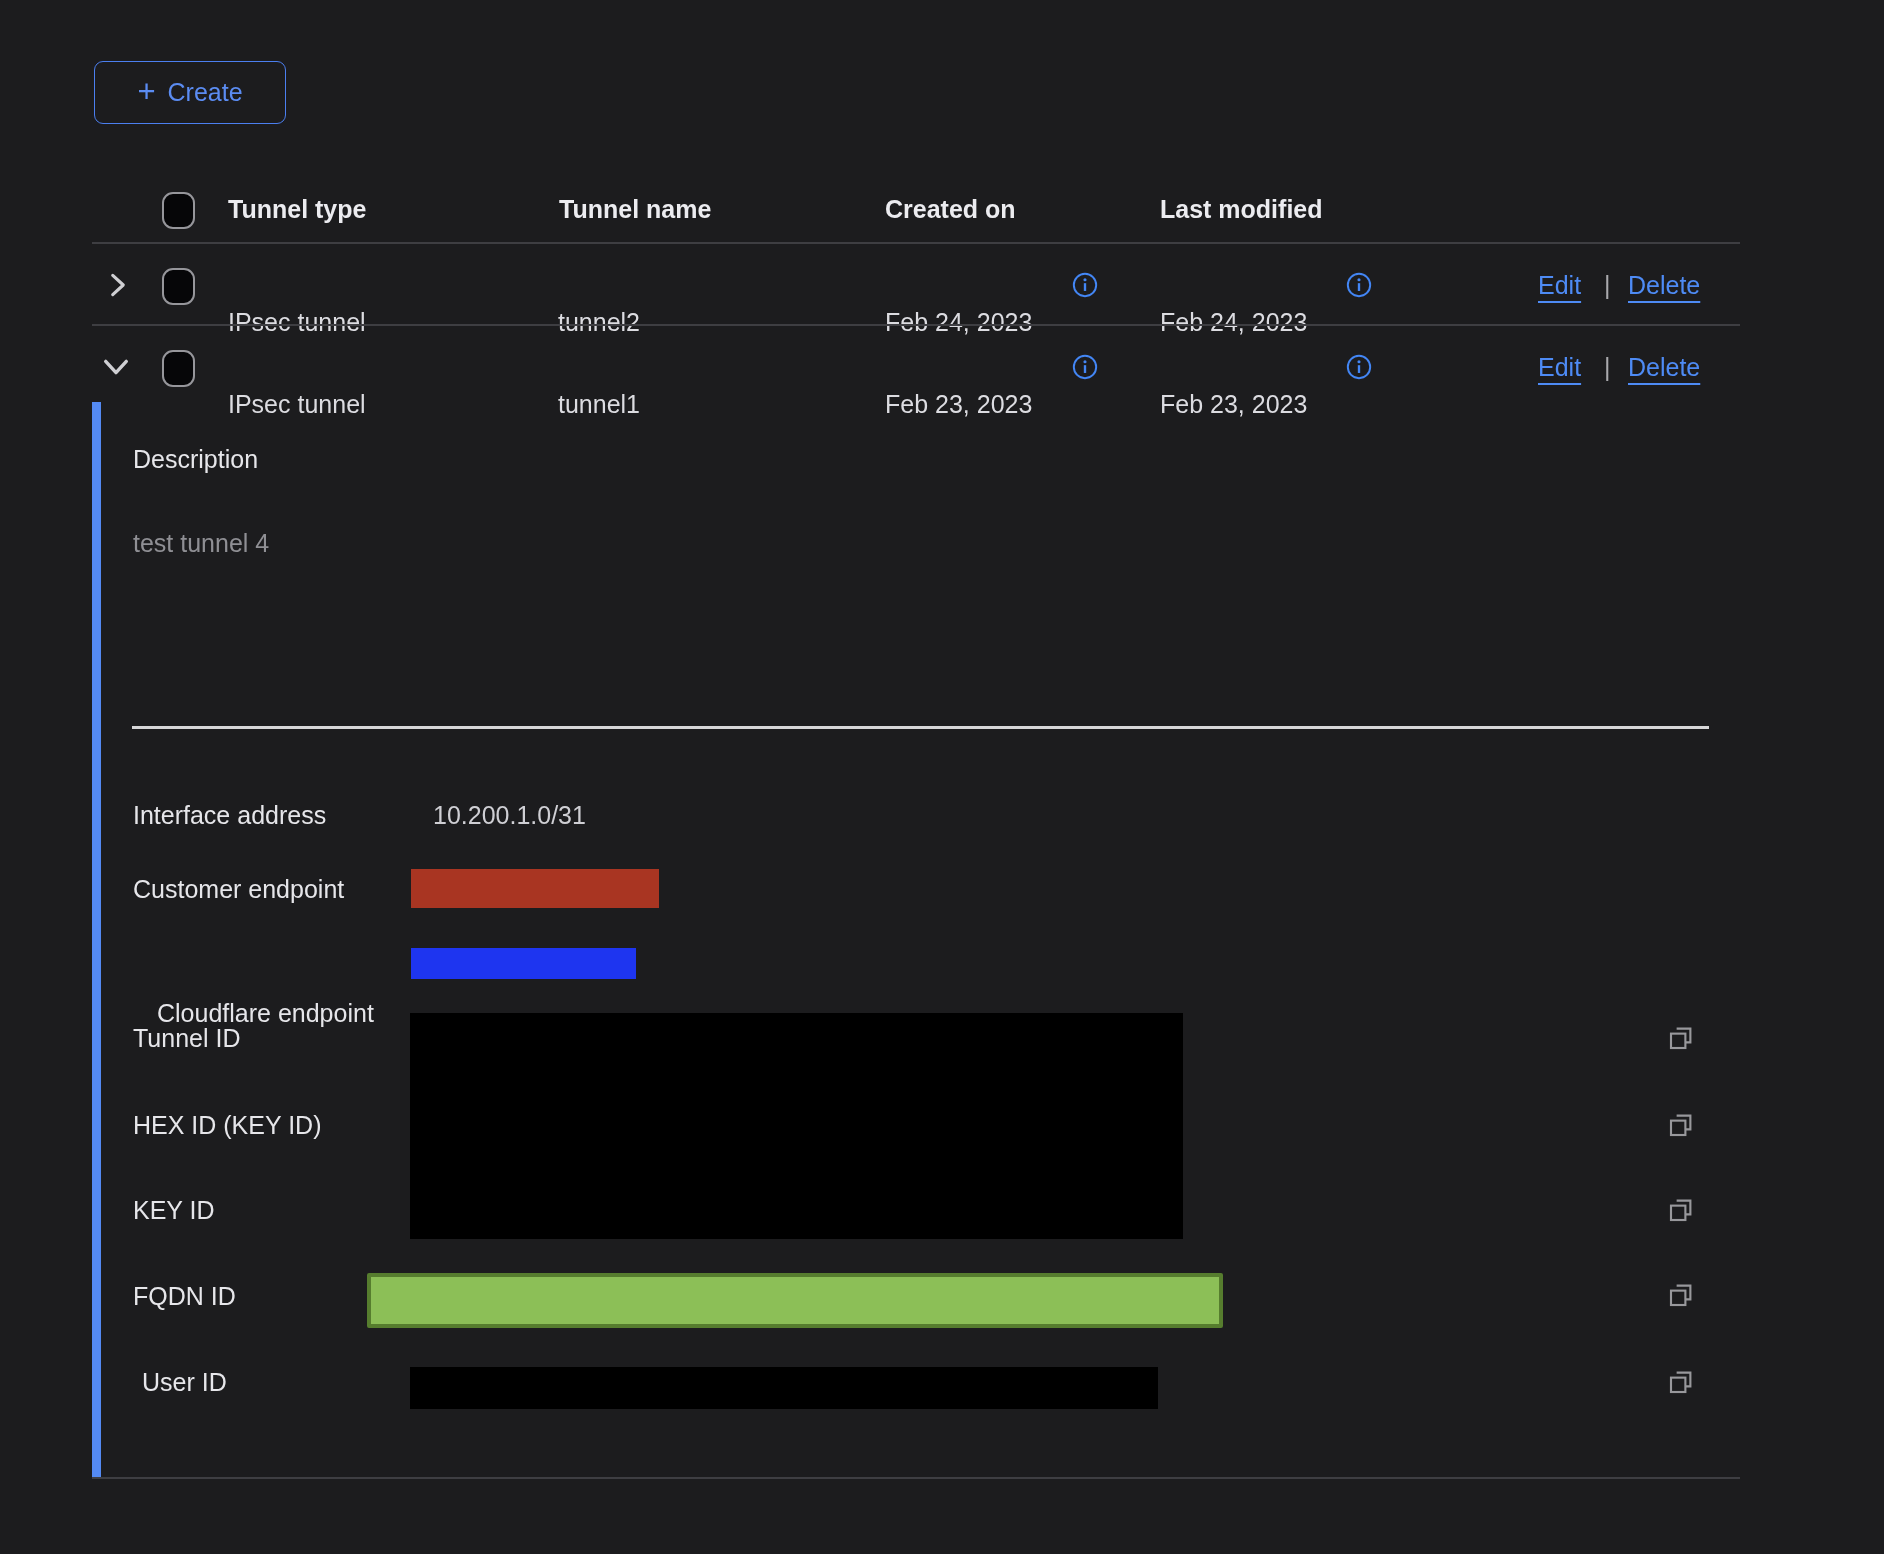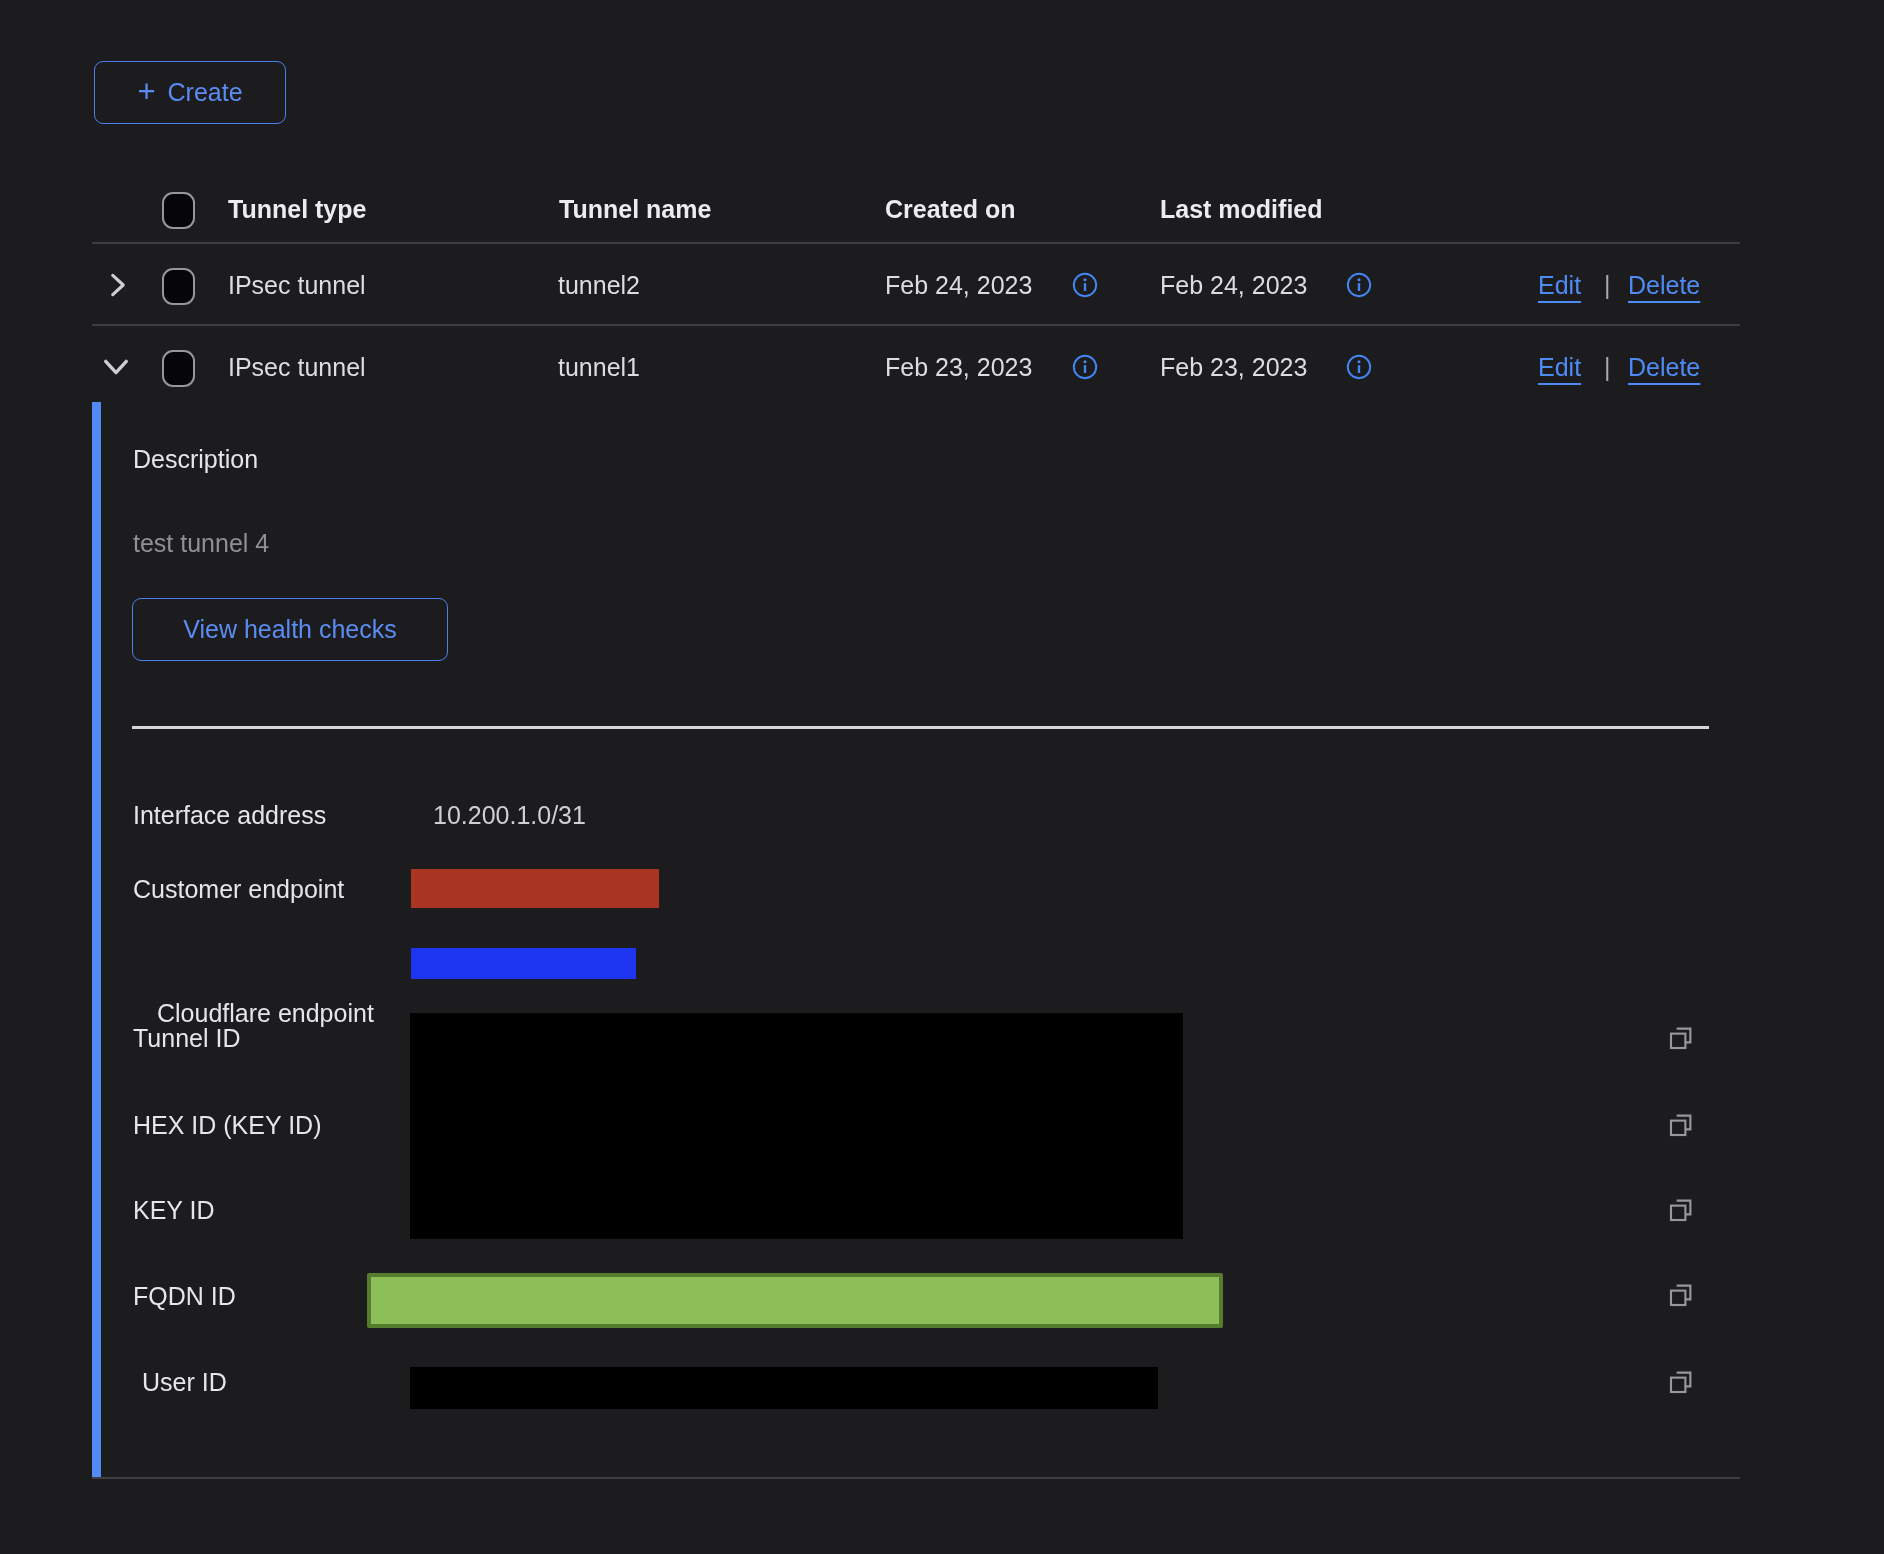--- a/index.html
+++ b/index.html
@@ -1,21 +1,21 @@
 <!DOCTYPE html>
 <html><head>
 <meta charset="utf-8">
 <style>
   html,body{margin:0;padding:0;background:#1c1c1e;}
   body{width:1884px;height:1554px;position:relative;overflow:hidden;
        font-family:"Liberation Sans", sans-serif;}
   .abs{position:absolute;}
   
   .hdr{font-size:25px;font-weight:700;color:#ececf0;line-height:30px;white-space:nowrap;}
-  .cell{font-size:25px;font-weight:400;color:#dcdce1;line-height:30px;white-space:nowrap;}
+  .cell{font-size:25px;font-weight:400;color:#dcdce1;line-height:30px;white-space:nowrap;margin-top:37px;}
   .flabel{font-size:25px;font-weight:400;color:#e6e6ea;line-height:32px;white-space:nowrap;}
   .fvalue{font-size:25px;color:#cfcfd4;line-height:32px;white-space:nowrap;}
   .muted{font-size:25px;color:#8f8f94;line-height:30px;}
   .link{font-size:25px;color:#4e8bf5;line-height:30px;text-decoration:underline;
         text-underline-offset:7px;text-decoration-thickness:1.5px;cursor:pointer;white-space:nowrap;}
   .pipe{font-size:25px;color:#a9a9ad;line-height:30px;}
   
   .btn-outline{position:absolute;display:flex;align-items:center;justify-content:center;gap:12px;
       background:transparent;border:1.5px solid #4b7ff0;border-radius:9px;color:#5b8cf2;
       font-size:25px;font-family:"Liberation Sans", sans-serif;cursor:pointer;}
@@ -109,23 +109,20 @@
     <div class="abs link" style="left:1538px;top:352px;">Edit</div>
     <div class="abs pipe" style="left:1604px;top:352px;">|</div>
     <div class="abs link" style="left:1628px;top:352px;">Delete</div>
   </div>
 
   <div class="accent-strip"></div>
 
   <div class="abs flabel" style="left:133px;top:443px;">Description</div>
   <div class="abs muted" style="left:133px;top:528px;">test tunnel 4</div>
 
-  <button class="btn-outline" style="left:132px;top:598px;width:316px;height:63px;">
-    <span>View health checks</span>
-  </button>
 
   <div class="divider-light" style="left:132px;top:726px;width:1577px;"></div>
 
   <div class="abs flabel" style="left:133px;top:799px;">Interface address</div>
   <div class="abs fvalue" style="left:433px;top:799px;">10.200.1.0/31</div>
 
   <div class="abs flabel" style="left:133px;top:873px;">Customer endpoint</div>
   <div class="redact redact-red" style="left:411px;top:869px;width:248px;height:39px;"></div>
 
   <div class="abs flabel" style="left:133px;top:997px;margin-left:24px;">Cloudflare endpoint</div>

